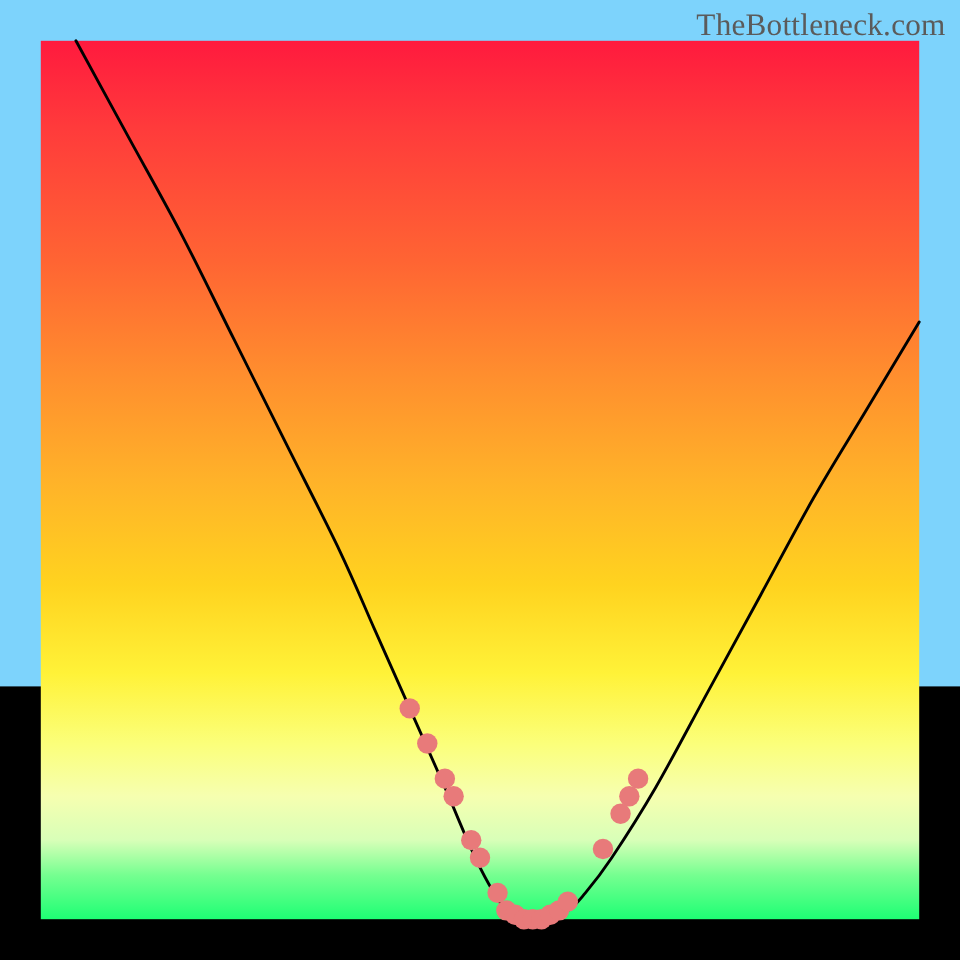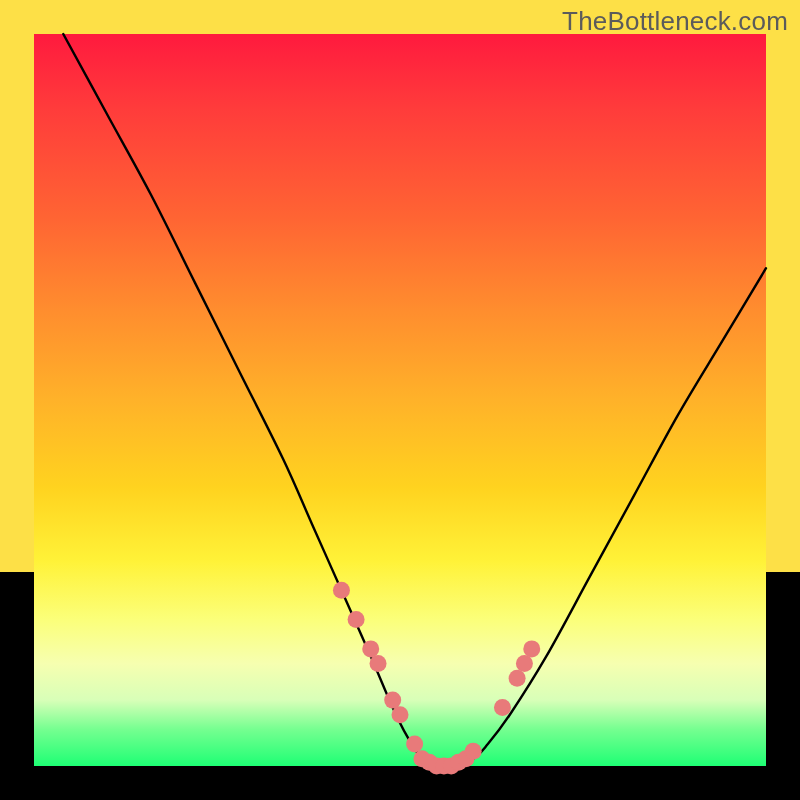--- a/index.html
+++ b/index.html
@@ -8,21 +8,22 @@
     width: 800px;
     height: 800px;
     overflow: hidden;
     font-family: Arial, Helvetica, sans-serif;
     background: #000;
   }
   .frame {
     position: relative;
     width: 800px;
     height: 572px;
-    background: #fde047;
+    background: #7dd3fc;
+    font-family: Liberation Serif, serif;
   }
   .plot-area {
     position: absolute;
     left: 34px;
     top: 34px;
     width: 732px;
     height: 732px;
     
     background: linear-gradient(
       to bottom,

